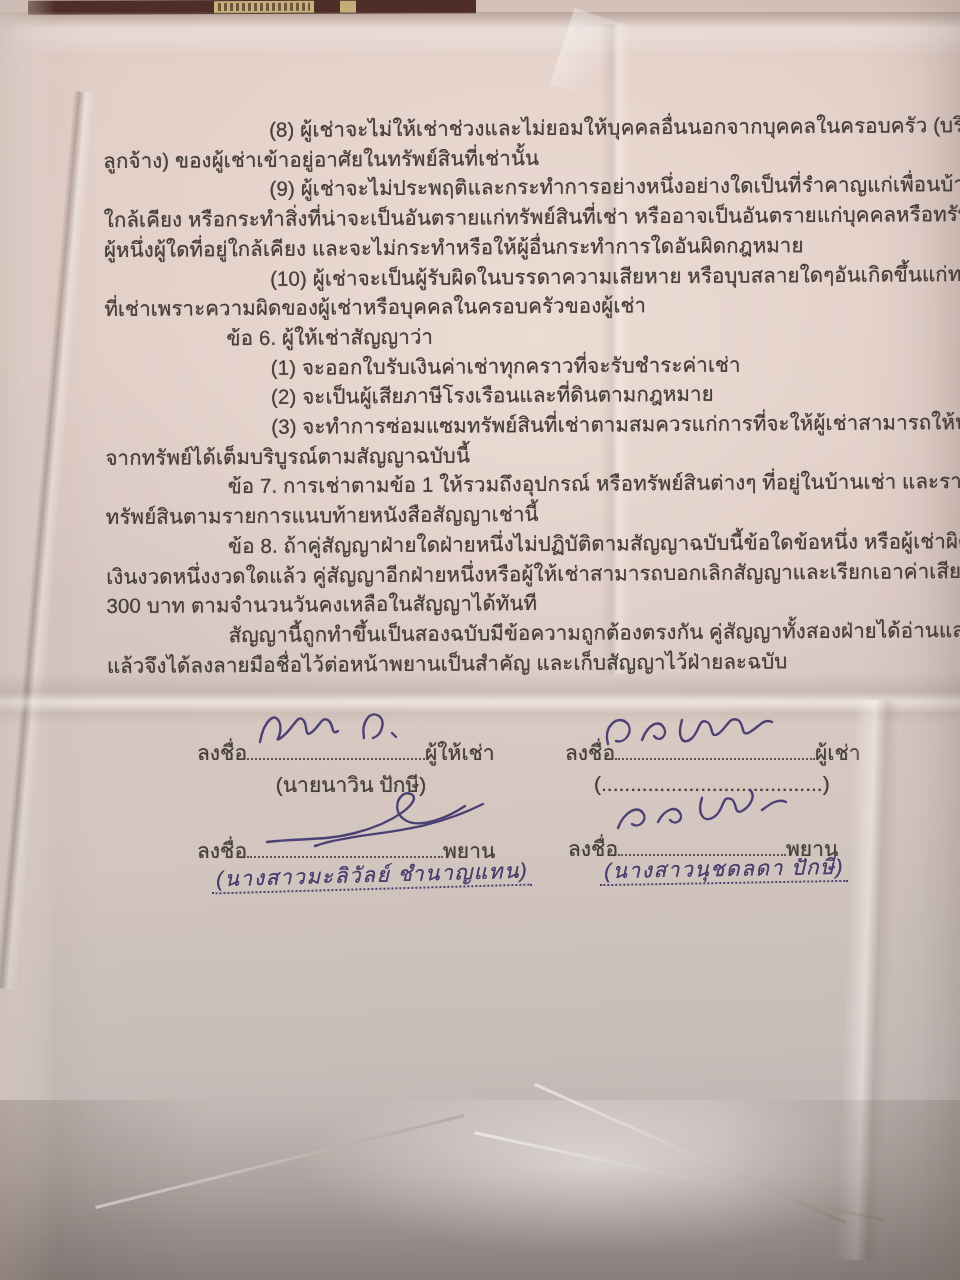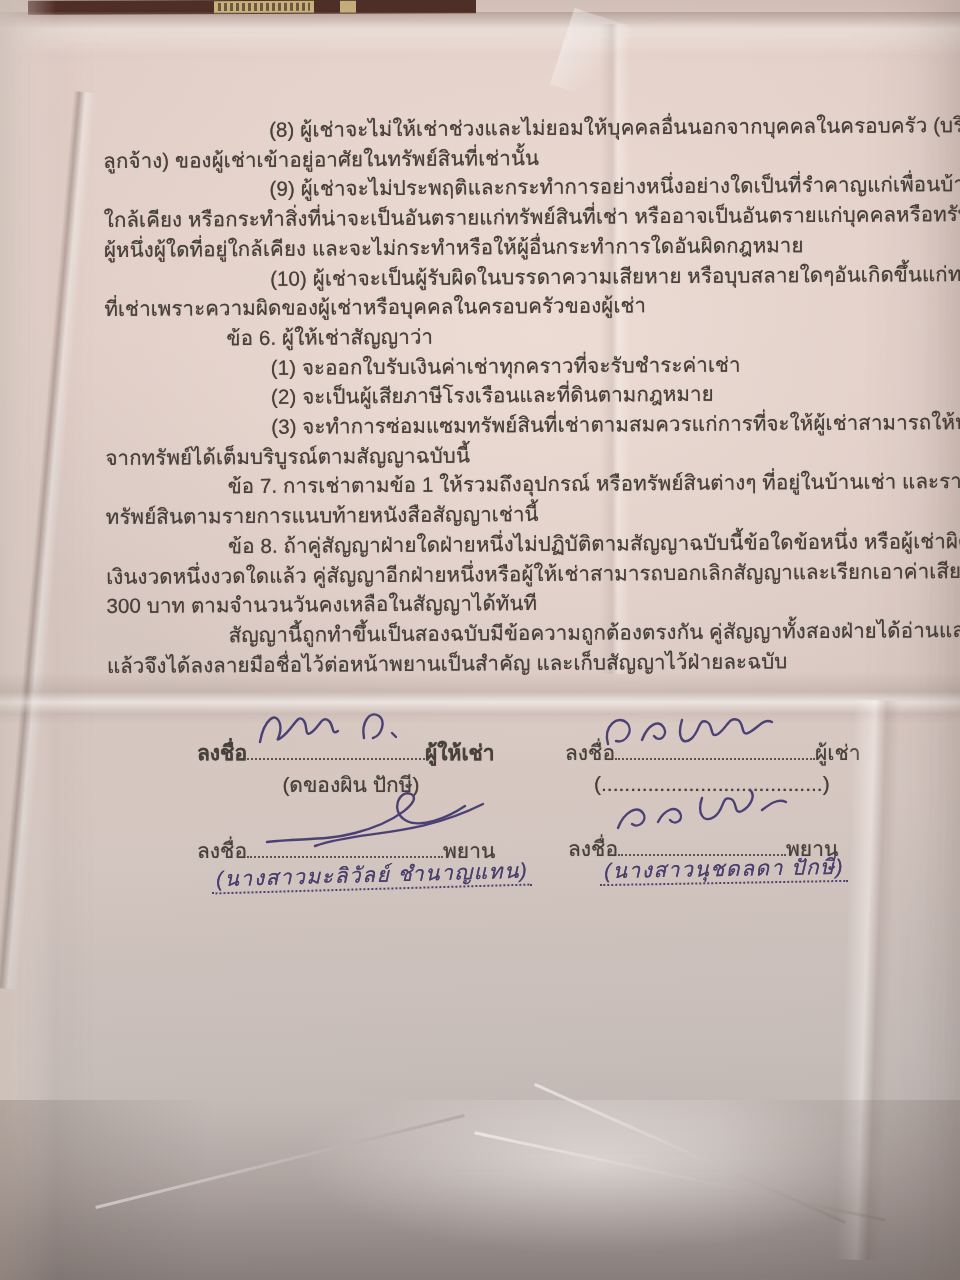--- a/index.html
+++ b/index.html
@@ -100,37 +100,37 @@
       <div class="line">ทรัพย์สินตามรายการแนบท้ายหนังสือสัญญาเช่านี้</div>
       <div class="line cl">ข้อ 8.  ถ้าคู่สัญญาฝ่ายใดฝ่ายหนึ่งไม่ปฏิบัติตามสัญญาฉบับนี้ข้อใดข้อหนึ่ง หรือผู้เช่าผิดนัดชำระ</div>
       <div class="line">เงินงวดหนึ่งงวดใดแล้ว คู่สัญญาอีกฝ่ายหนึ่งหรือผู้ให้เช่าสามารถบอกเลิกสัญญาและเรียกเอาค่าเสียหาย วันละ</div>
       <div class="line">300 บาท ตามจำนวนวันคงเหลือในสัญญาได้ทันที</div>
       <div class="line cl">สัญญานี้ถูกทำขึ้นเป็นสองฉบับมีข้อความถูกต้องตรงกัน  คู่สัญญาทั้งสองฝ่ายได้อ่านและเข้าใจดี</div>
       <div class="line">แล้วจึงได้ลงลายมือชื่อไว้ต่อหน้าพยานเป็นสำคัญ  และเก็บสัญญาไว้ฝ่ายละฉบับ</div>
     </div>
 
   <div class="fold-h"></div>
 
-  <div class="sig-label-row" style="left:197px;top:736px;font-weight:bold;">
+  <div class="sig-label-row" style="left:197px;top:736px;">
     <span>ลงชื่อ</span><span class="dotline" style="width:178px;"></span><span>ผู้ให้เช่า</span>
   </div>
   <svg class="scribble" style="left:252px;top:700px;" width="160" height="56" viewBox="0 0 160 56">
     <path d="M8,42 C12,20 24,10 28,24 C31,36 20,44 30,37 C42,28 46,12 52,21 C56,27 52,38 60,32 C68,26 70,15 77,21 C82,25 79,36 86,31"></path>
     <path d="M112,38 C109,22 118,10 127,16 C134,21 130,35 121,38 M140,33 l4,4"></path>
   </svg>
 
   <div class="sig-label-row" style="left:565px;top:736px;">
     <span>ลงชื่อ</span><span class="dotline" style="width:200px;"></span><span>ผู้เช่า</span>
   </div>
   <svg class="scribble" style="left:598px;top:706px;" width="210" height="58" viewBox="0 0 210 58">
     <path d="M10,38 C5,20 20,8 29,17 C36,24 28,38 18,35 M44,34 C50,18 61,13 66,22 C70,30 61,37 56,30"></path>
     <path d="M84,14 C79,30 84,40 93,33 C102,26 100,12 109,16 C116,19 111,33 120,28 C129,22 131,10 140,14 C147,18 142,32 152,26 C162,20 166,12 174,16"></path>
   </svg>
 
-  <div class="printed" style="left:236px;top:768px;width:230px;text-align:center;">(ดของผิน  ปักษี)</div>
+  <div class="printed" style="left:236px;top:768px;width:230px;text-align:center;">(นายนาวิน  ปักษี)</div>
   <div class="printed" style="left:594px;top:772px;">(......................................)</div>
 
   <div class="sig-label-row" style="left:197px;top:834px;">
     <span>ลงชื่อ</span><span class="dotline" style="width:196px;"></span><span>พยาน</span>
   </div>
   <svg class="scribble" style="left:255px;top:786px;" width="245" height="72" viewBox="0 0 245 72">
     <path d="M12,56 C45,52 70,55 100,47 C142,36 168,14 156,8 C144,3 135,25 150,34 C165,43 192,32 210,20"></path>
     <path d="M60,60 C105,44 160,52 228,18"></path>
   </svg>
 

